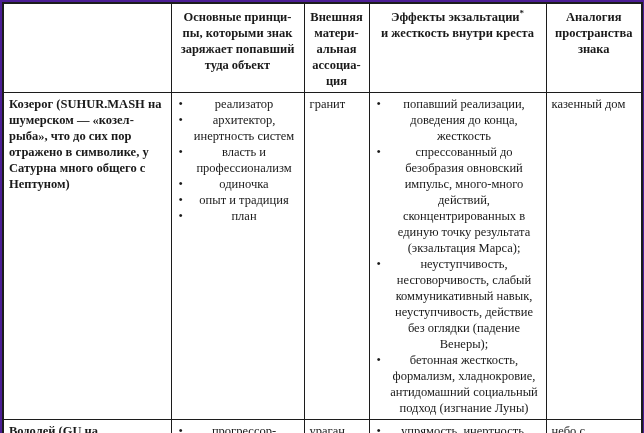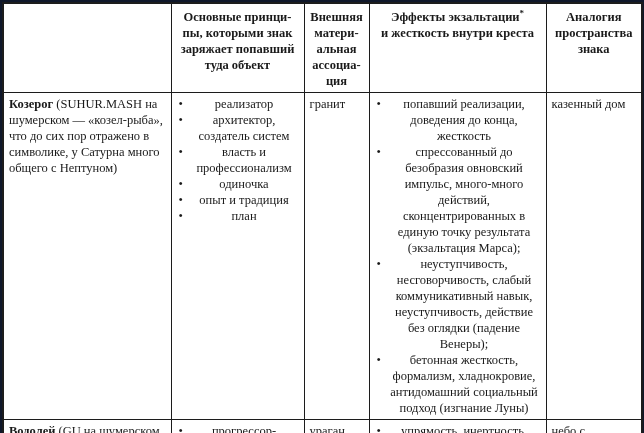--- a/index.html
+++ b/index.html
@@ -8,21 +8,21 @@
     background: #ffffff;
     width: 644px;
     height: 433px;
     overflow: hidden;
   }
   .page {
     box-sizing: border-box;
     width: 644px;
     height: 433px;
     padding: 2px;
-    background: #0f172a;
+    background: #4c1d95;
     font-family: "Liberation Serif", "DejaVu Serif", serif;
     color: #1a1a1a;
   }
   table.ztable {
     border-collapse: collapse;
     table-layout: fixed;
     width: 639px;
     height: 428px;
     border: 2px solid #1c1c1c;
     background: #ffffff;
@@ -38,21 +38,21 @@
   .ztable th {
     font-weight: bold;
     text-align: center;
     padding-top: 5px;
   }
   .pre { white-space: pre-line; }
   tr.header-row { height: 66px; }
   tr.row-capricorn { height: 205px; }
   tr.row-aquarius { height: 151px; }
   .sign-name { font-weight: bold; }
-  .sign-note { font-weight: normal; }
+  .sign-note { font-weight: bold; }
   ul.blist {
     margin: 0;
     padding: 0;
     list-style: none;
     text-align: center;
   }
   ul.blist li {
     position: relative;
     padding-left: 13px;
     margin: 0;
@@ -100,21 +100,21 @@
     </thead>
     <tbody>
       <tr class="row-capricorn">
         <td>
           <span class="sign-name">Козерог</span>
           <span class="sign-note">(SUHUR.MASH на шумерском — «козел-рыба», что до сих пор отражено в символике, у Сатурна много общего с Нептуном)</span>
         </td>
         <td>
           <ul class="blist">
             <li>реализатор</li>
-            <li>архитектор, создатель систем</li>
+            <li>архитектор, инертность систем</li>
             <li>власть и профессионализм</li>
             <li>одиночка</li>
             <li>опыт и традиция</li>
             <li>план</li>
           </ul>
         </td>
         <td>гранит</td>
         <td>
           <ul class="blist">
             <li>попавший реализации, доведения до конца, жесткость</li>

